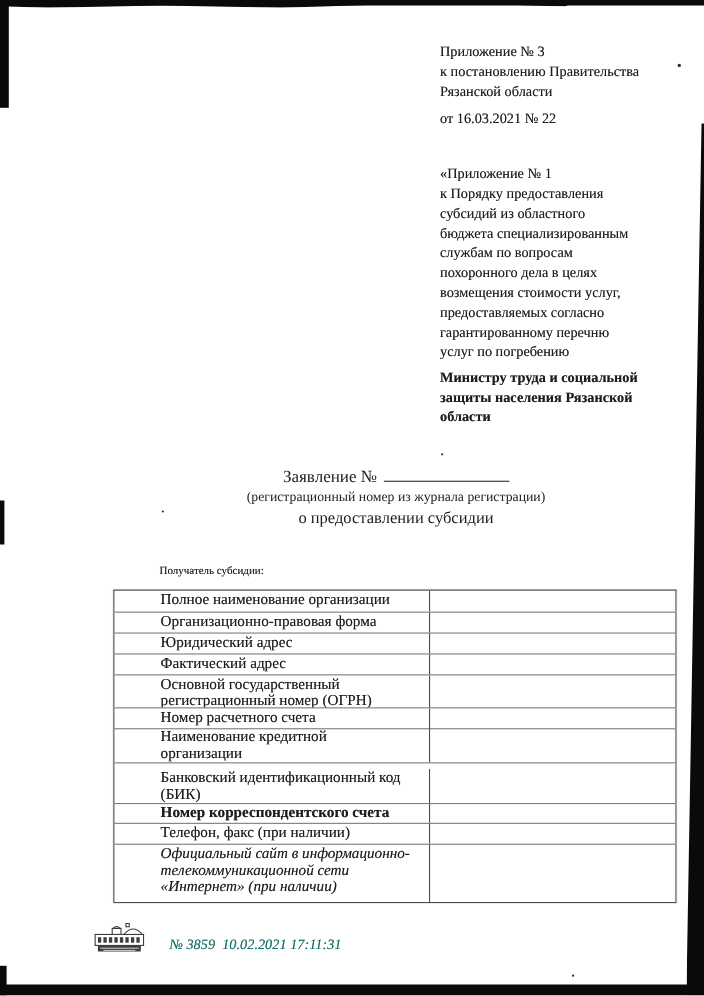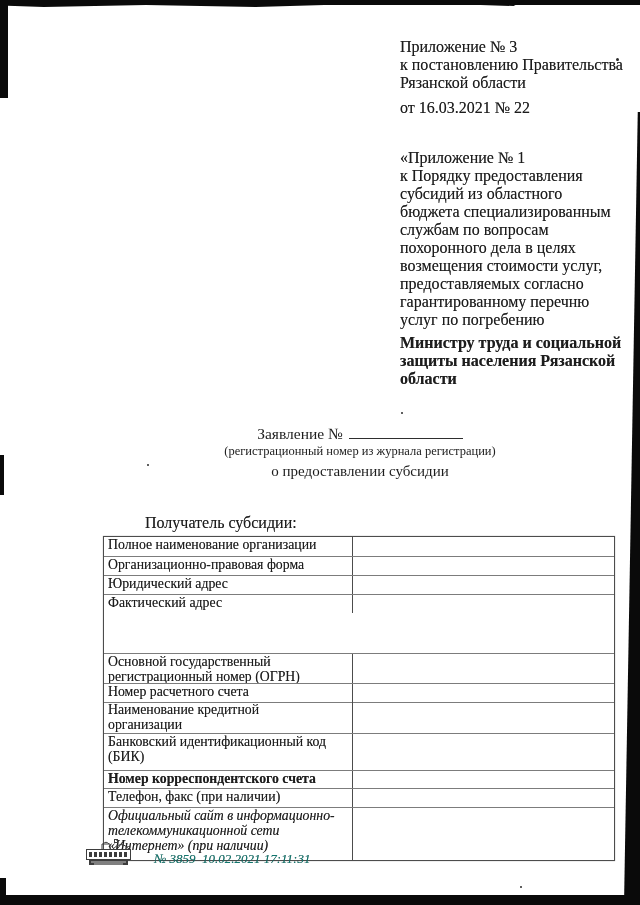--- a/index.html
+++ b/index.html
@@ -13,58 +13,58 @@
   
   .scan{background:#0a0a0a;}
   .edge-right{
     top:112px;right:0;width:16px;height:793px;
     clip-path:polygon(86% 0,100% 0,100% 100%,0 100%);
   }
   .speck{background:#2b2b2b;border-radius:50%;}
   
   .refblock{
     left:400px;width:225px;
-    font-size:16px;line-height:18px;
+    font-size:13px;line-height:18px;
     white-space:pre-line;
     text-shadow:0 0 0.5px rgba(20,20,20,.55);
   }
   
   .title-wrap{left:55px;top:424px;width:610px;text-align:center;}
   .title-line1{font-size:15.5px;line-height:19px;}
   .blank-line{
     display:inline-block;width:114px;height:13px;
     border-bottom:1.2px solid #2e2e2e;vertical-align:baseline;
     margin-left:6px;
   }
   .title-note{font-size:12.5px;line-height:17px;color:#222;}
   .title-subject{font-size:15px;line-height:19px;margin-top:2px;}
   
   .recipient-heading{
-    left:145px;top:514px;font-size:16px;
+    left:145px;top:514px;font-size:10px;
     text-shadow:0 0 0.5px rgba(20,20,20,.5);
   }
   
   .ftable{
     left:103px;top:536px;width:510px;
     border:1px solid #4c4c4c;
     box-shadow:0 0 1px rgba(90,90,90,.6);
   }
-  .trow{display:flex;box-sizing:border-box;}
+  .trow{display:flex;box-sizing:border-box;padding-left:38px;}
   .trow + .trow{border-top:1px solid #7c7c7c;}
   .tcell{box-sizing:border-box;overflow:hidden;}
   .tcell.label{
     width:249px;border-right:1px solid #4c4c4c;
     padding:1px 3px 0 4px;
     font-size:13.8px;line-height:14.8px;
     white-space:pre-line;
     text-shadow:0 0 0.4px rgba(25,25,25,.55);
   }
   .tcell.value{flex:1;}
-  .h1l{height:19px;} .h2l{height:30px;margin-top:40px;} .h2b{height:31px;align-items:flex-end;}
-  .h2x{height:37px;} .h1s{height:18px;font-weight:bold;} .h3l{height:53px;font-style:italic;}
+  .h1l{height:19px;} .h2l{height:30px;} .h2b{height:31px;align-items:flex-end;}
+  .h2x{height:37px;align-items:flex-end;} .h1s{height:18px;font-weight:bold;} .h3l{height:53px;font-style:italic;}
   
   .stamp{left:85px;top:839px;}
   .reg-number{
     left:154px;top:851px;font-size:13px;font-style:italic;
     white-space:pre;color:#0f766e;
     text-shadow:0 0 0.4px rgba(25,25,25,.5);
   }
 </style>
 </head>
 <body>

